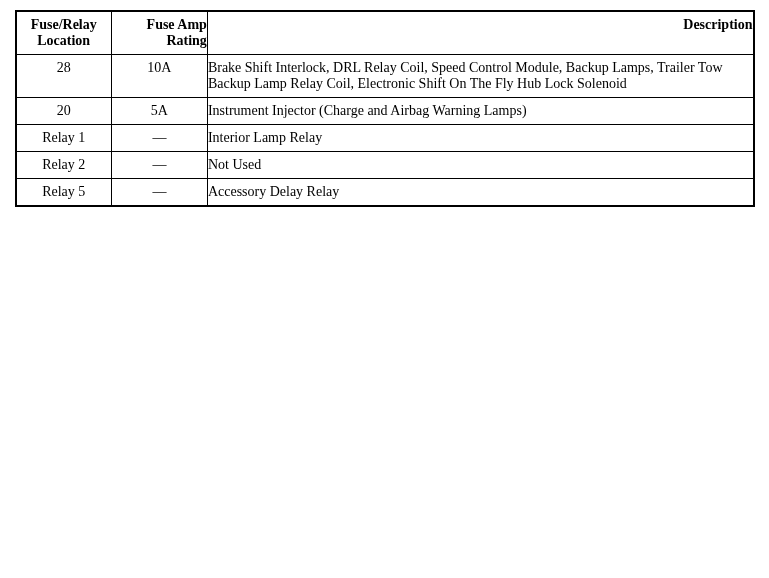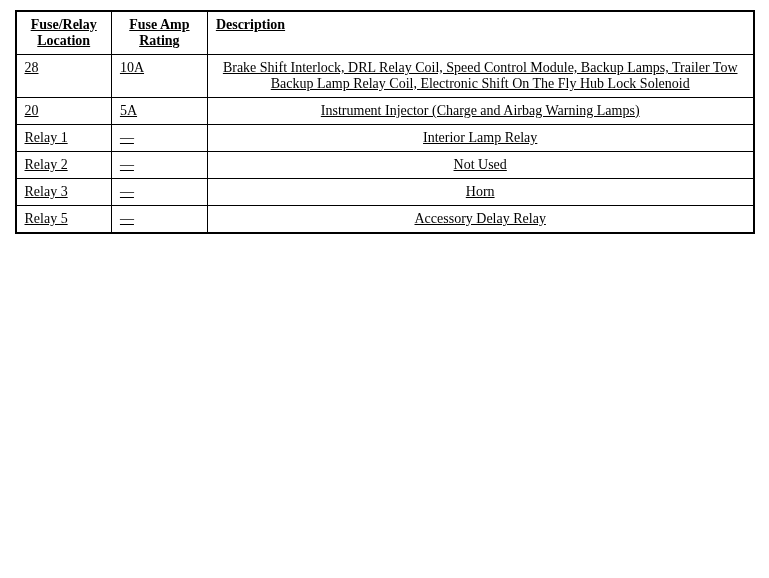--- a/index.html
+++ b/index.html
@@ -25,52 +25,50 @@
     }
 
     table {
       width: 100%;
       border-collapse: collapse;
       border: 2px solid #000;
     }
 
     th, td {
       border: 1.5px solid #000;
-      padding: 5px 8px;
+      padding: 5px 0;
       vertical-align: top;
-      text-decoration: underline;
     }
 
     thead th {
-      text-align: left;
+      text-align: right;
       font-weight: bold;
       font-size: 14px;
     }
 
     .col-location {
       width: 13%;
       text-align: center;
     }
 
     .col-amp {
       width: 13%;
-      text-align: center;
     }
 
     .col-description {
       width: 74%;
     }
 
     tbody td.col-location,
     tbody td.col-amp {
-      text-align: left;
+      text-align: center;
     }
 
     tbody td.col-description {
-      text-align: center;
+      text-align: left;
     }
   </style>
 </head>
 <body>
 
 <div class="table-container">
   <table>
     <thead>
       <tr>
         <th class="col-location">Fuse/Relay Location</th>
@@ -93,24 +91,19 @@
           <td class="col-location">Relay 1</td>
           <td class="col-amp">—</td>
           <td class="col-description">Interior Lamp Relay</td>
         </tr>
         <tr>
           <td class="col-location">Relay 2</td>
           <td class="col-amp">—</td>
           <td class="col-description">Not Used</td>
         </tr>
         <tr>
-          <td class="col-location">Relay 3</td>
-          <td class="col-amp">—</td>
-          <td class="col-description">Horn</td>
-        </tr>
-        <tr>
           <td class="col-location">Relay 5</td>
           <td class="col-amp">—</td>
           <td class="col-description">Accessory Delay Relay</td>
         </tr>
       </tbody>
   </table>
 </div>
 
 </body></html>

